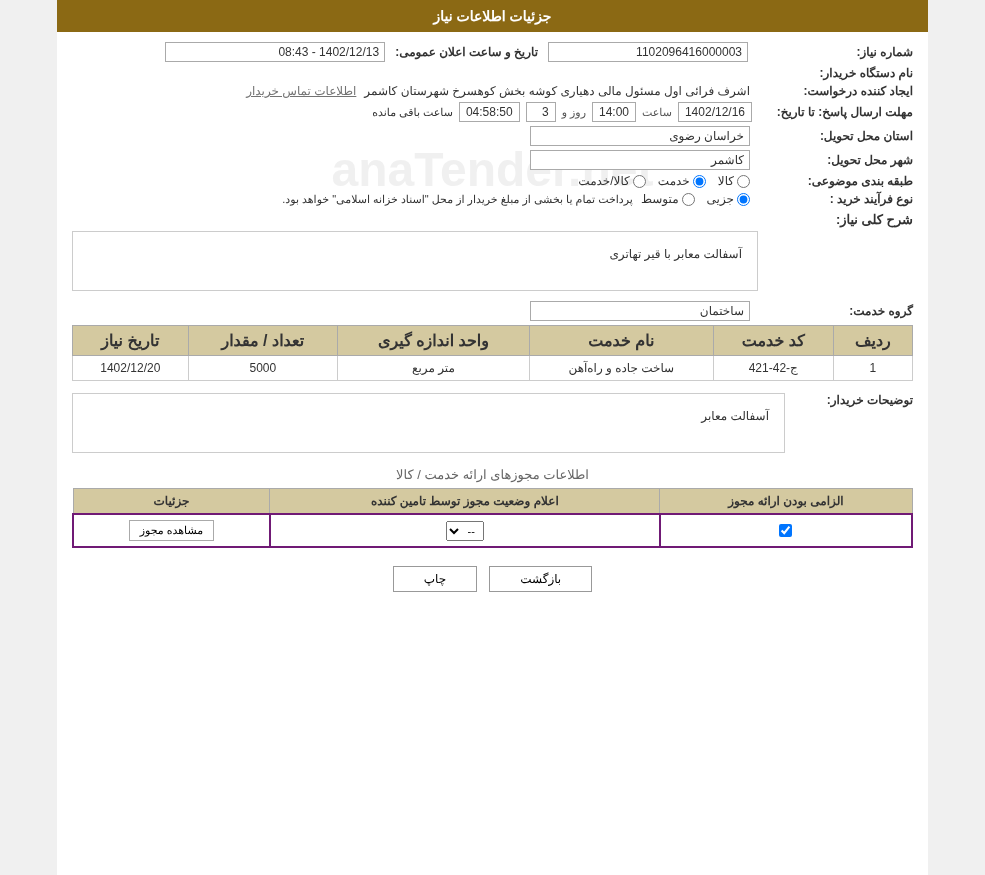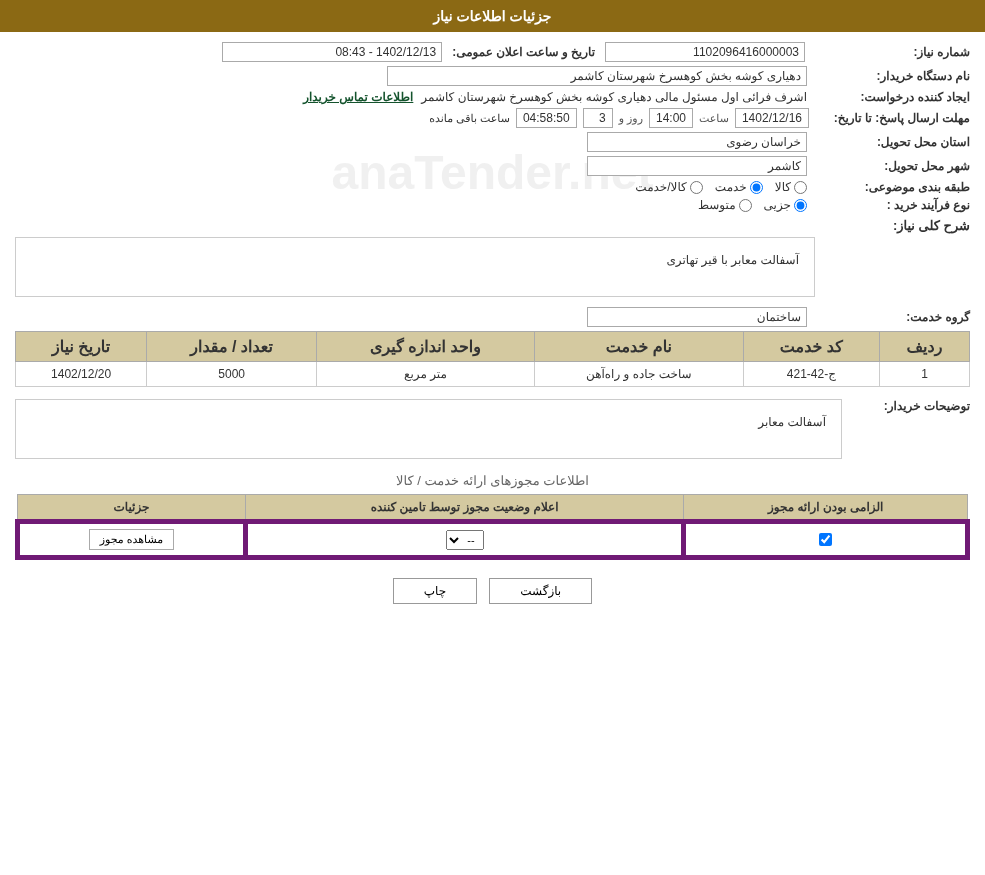--- a/index.html
+++ b/index.html
@@ -4,41 +4,40 @@
   <style>
     * { box-sizing: border-box; margin: 0; padding: 0; }
     body {
       font-family: Tahoma, Arial, sans-serif;
       font-size: 12px;
       background: #f0f0f0;
       direction: rtl;
       color: #333;
     }
     .page-wrapper {
-      width: 985px;
+      width: 871px;
       margin: 0 auto;
       background: #fff;
       min-height: 875px;
     }
     .header-bar {
       background: #8B6914;
       color: #fff;
       text-align: center;
       padding: 8px 12px;
       font-size: 14px;
       font-weight: bold;
     }
     .content {
       padding: 10px 15px;
     }
     .blue-link {
-      color: #14532d;
+      color: #737373;
       cursor: pointer;
       text-decoration: underline;
-      font-weight: bold;
     }
     .radio-group {
       display: flex;
       gap: 12px;
       align-items: center;
     }
     .radio-group label {
       display: flex;
       align-items: center;
       gap: 3px;
@@ -106,21 +105,21 @@
     }
     .permit-table th {
       background: #d4c9a0;
       border: 1px solid #aaa;
       padding: 5px 8px;
       text-align: center;
       font-size: 12px;
       margin-top: 20px;
     }
     .permit-table td {
-      border: 5px solid #701a75;
+      border: 2px solid #701a75;
       padding: 5px 8px;
       text-align: center;
     }
     .view-permit-btn {
       background: #fff;
       border: 1px solid #aaa;
       padding: 3px 10px;
       cursor: pointer;
       font-size: 11px;
       font-family: Tahoma, Arial, sans-serif;
@@ -252,21 +251,20 @@
 
         <div class="date-announce-row">
           <span class="field-label">شماره نیاز:</span>
           <span class="field-value" style="min-width:200px;">1102096416000003</span>
           <span class="field-label" style="min-width:auto;text-align:center;">تاریخ و ساعت اعلان عمومی:</span>
           <span class="field-value">1402/12/13 - 08:43</span>
         </div>
 
         <div class="row-flex">
           <span class="field-label">نام دستگاه خریدار:</span>
-          <span class="field-value field-value-wide">دهیاری کوشه بخش کوهسرخ شهرستان کاشمر</span>
         </div>
 
         <div class="row-flex">
           <span class="field-label">ایجاد کننده درخواست:</span>
           <span style="font-size:12px;">اشرف فرائی اول مسئول مالی دهیاری کوشه بخش کوهسرخ شهرستان کاشمر</span>
           <span class="blue-link">اطلاعات تماس خریدار</span>
         </div>
 
         <div class="deadline-row">
           <span class="field-label">مهلت ارسال پاسخ: تا تاریخ:</span>
@@ -312,20 +310,21 @@
           <div class="radio-group">
             <label>
               <input type="radio" name="purchase_type" checked="" style="">
               <span>جزیی</span>
             </label>
             <label>
               <input type="radio" name="purchase_type" style="">
               <span>متوسط</span>
             </label>
           </div>
+          <span class="purchase-type-note">پرداخت تمام یا بخشی از مبلغ خریدار از محل "اسناد خزانه اسلامی" خواهد بود.</span>
         </div>
 
         <div style="margin: 6px 0 4px 0;">
           <div class="row-flex">
             <span class="field-label" style="font-weight:bold; font-size:13px;">شرح کلی نیاز:</span>
           </div>
           <div style="margin-right: 155px; margin-top:2px;">
             <div class="desc-box">آسفالت معابر با قیر تهاتری</div>
           </div>
         </div>

